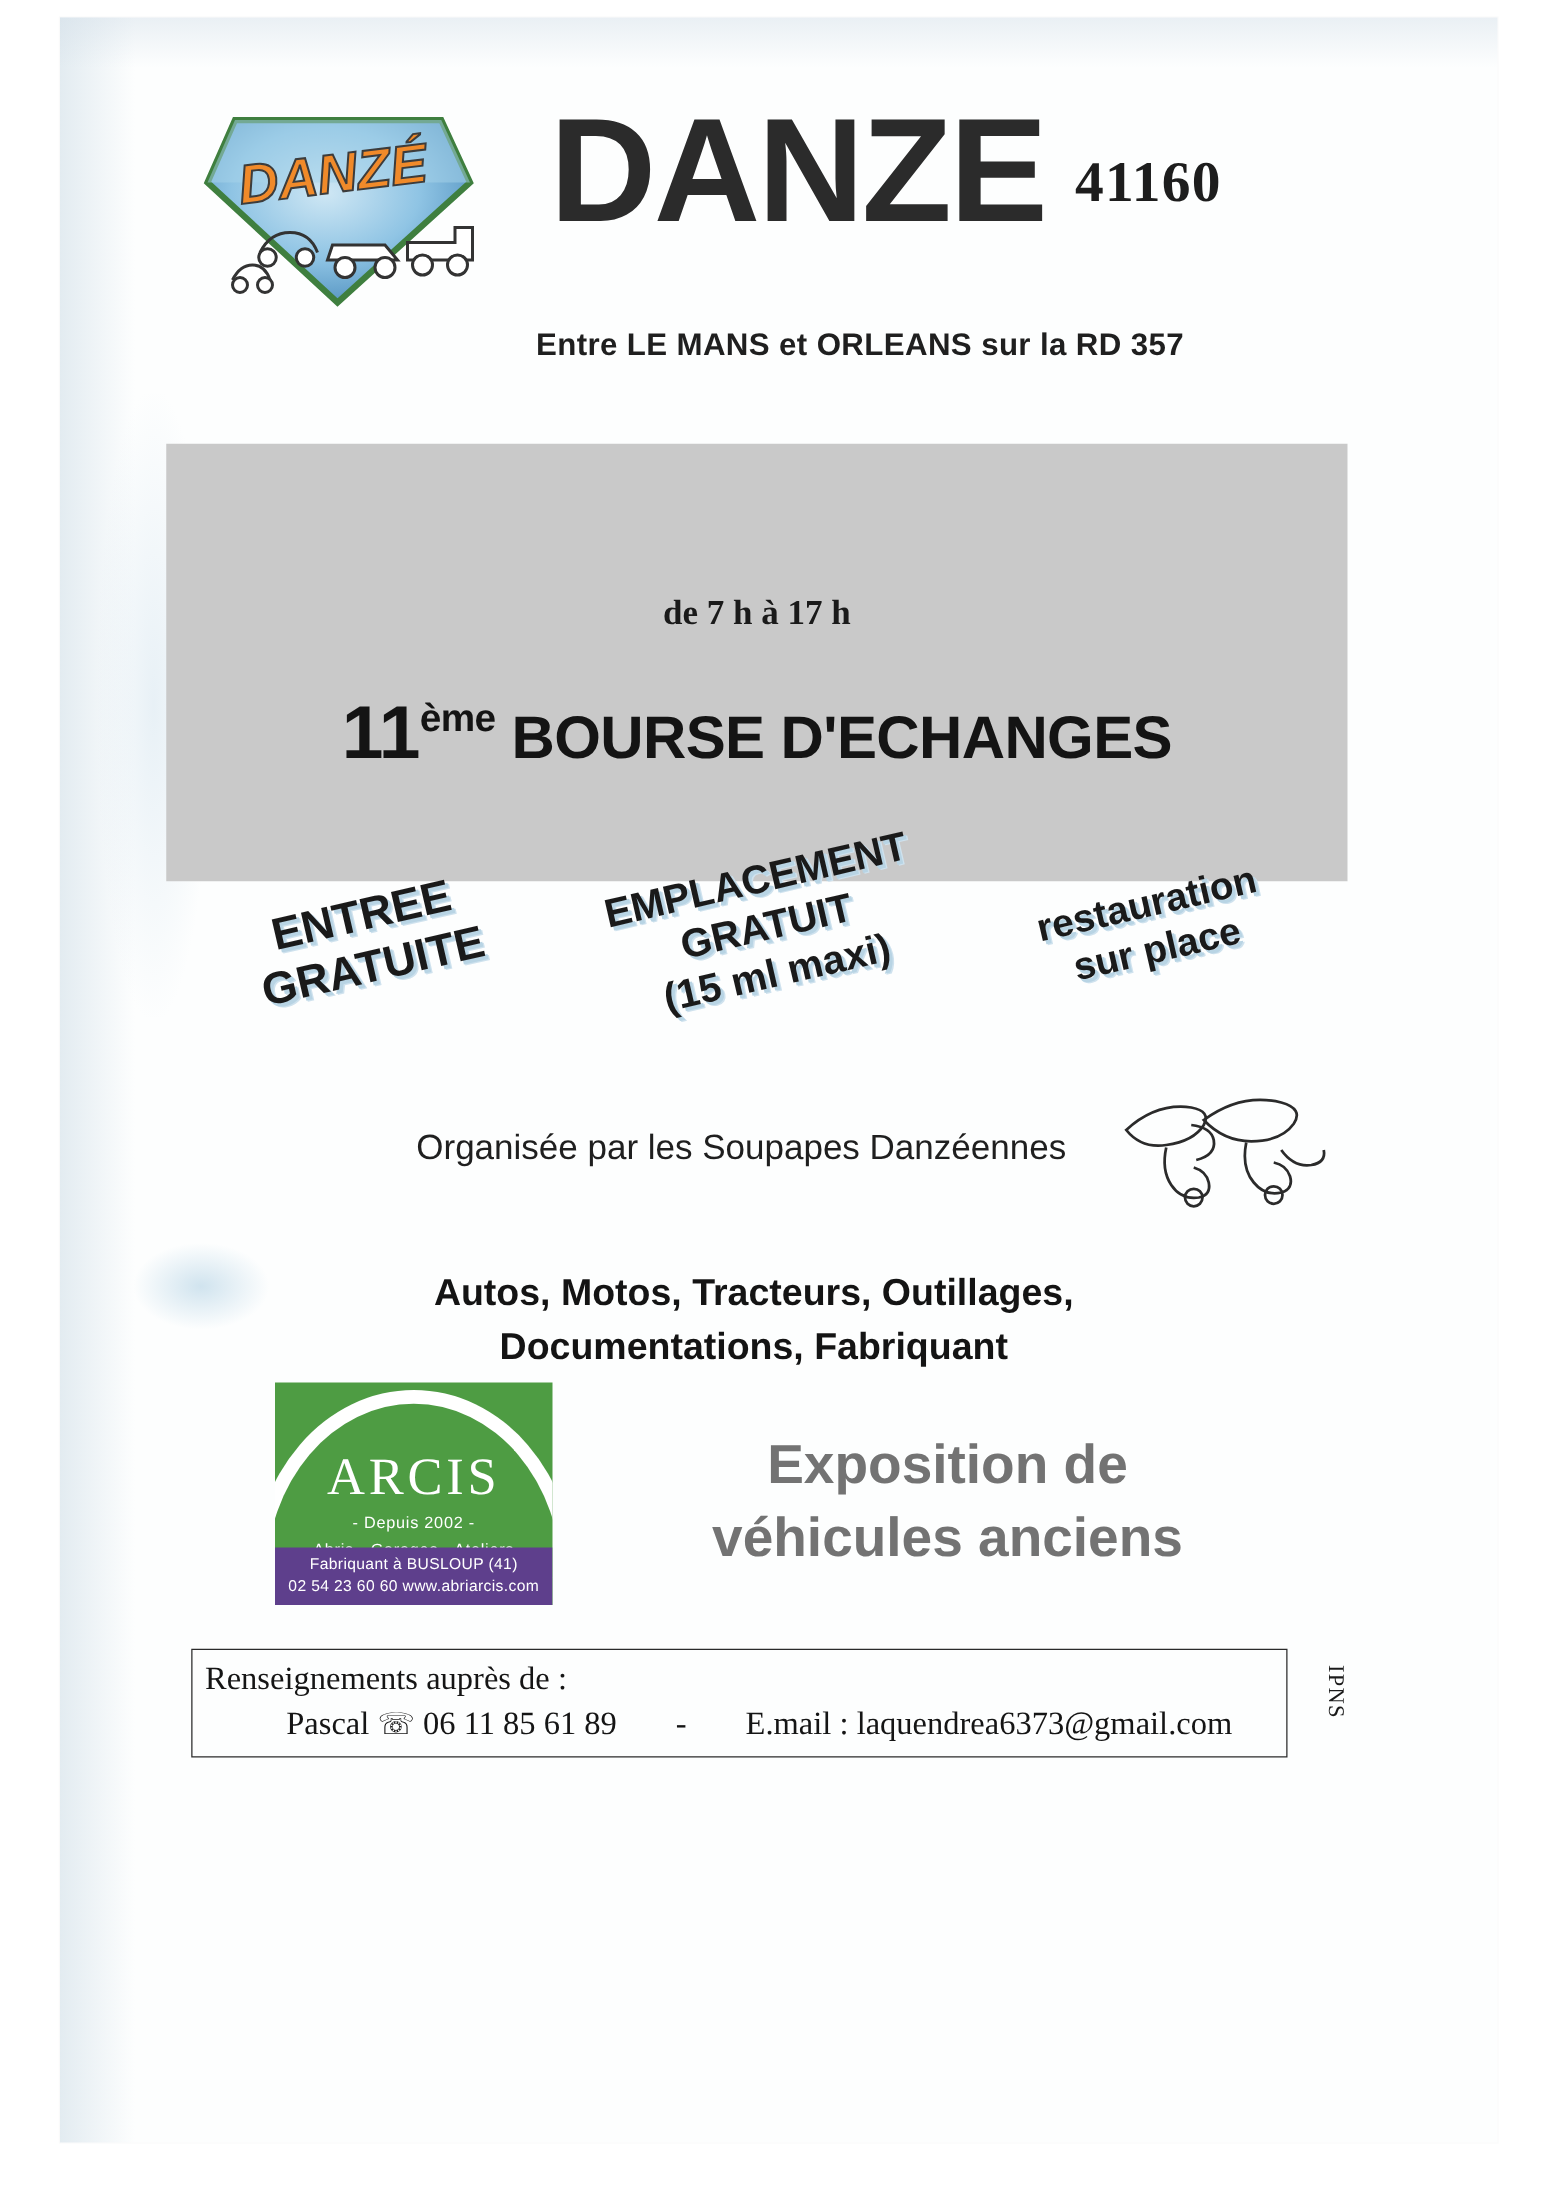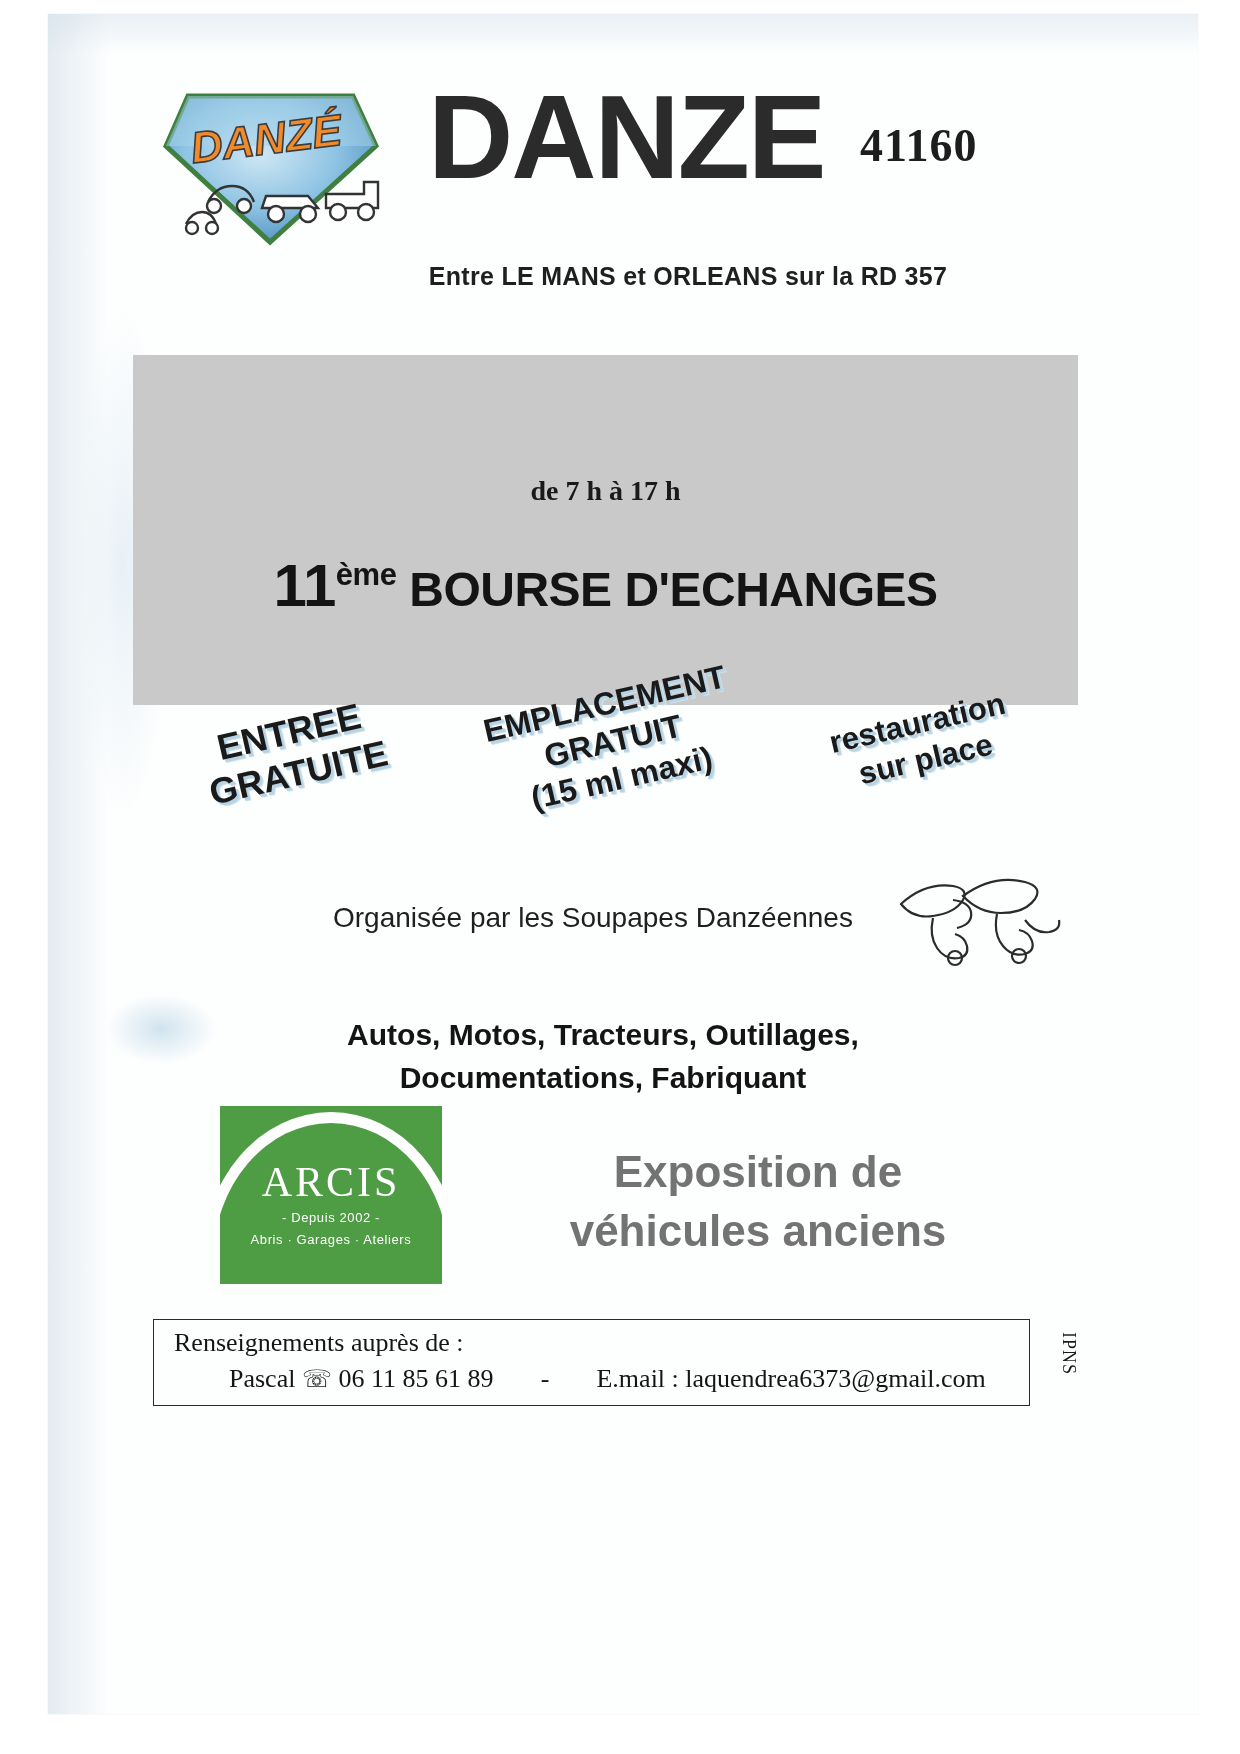--- a/index.html
+++ b/index.html
@@ -64,21 +64,21 @@
   .title-danze {
     position: absolute;
     left: 380px;
     top: 62px;
     width: 420px;
     font-family: "Liberation Sans", sans-serif;
     font-weight: bold;
     font-size: 118px;
     letter-spacing: -2px;
     color: #2b2b2b;
-    text-align: left;
+    text-align: center;
     line-height: 1.05;
   }
   .postcode {
     position: absolute;
     left: 812px;
     top: 105px;
     font-family: "Liberation Serif", serif;
     font-weight: bold;
     font-size: 46px;
     color: #1d1d1d;
@@ -294,21 +294,21 @@
     position: absolute;
     left: 105px;
     top: 1305px;
     width: 875px;
     height: 85px;
     border: 1.5px solid #2a2a2a;
     font-family: "Liberation Serif", serif;
   }
   .contact-line1 {
     position: absolute;
-    left: 20px;
+    left: 10px;
     top: 8px;
     font-size: 26px;
     color: #151515;
   }
   .contact-line2 {
     position: absolute;
     left: 75px;
     top: 44px;
     font-size: 26px;
     color: #151515;
@@ -417,20 +417,24 @@
   <div class="cats">
     <div>Autos, Motos, Tracteurs, Outillages,</div>
     <div>Documentations, Fabriquant</div>
   </div>
 
   <div class="arcis">
     <div class="arcis-arc"></div>
     <div class="arcis-name">ARCIS</div>
     <div class="arcis-since">- Depuis 2002 -</div>
     <div class="arcis-cats">Abris  ·  Garages  ·  Ateliers</div>
+    <div class="arcis-foot">
+      <div>Fabriquant à BUSLOUP (41)</div>
+      <div>02 54 23 60 60      www.abriarcis.com</div>
+    </div>
   </div>
 
   <div class="expo">
     <div>Exposition de</div>
     <div>véhicules anciens</div>
   </div>
 
   <div class="contact-box">
     <div class="contact-line1">Renseignements auprès de :</div>
     <div class="contact-line2">

